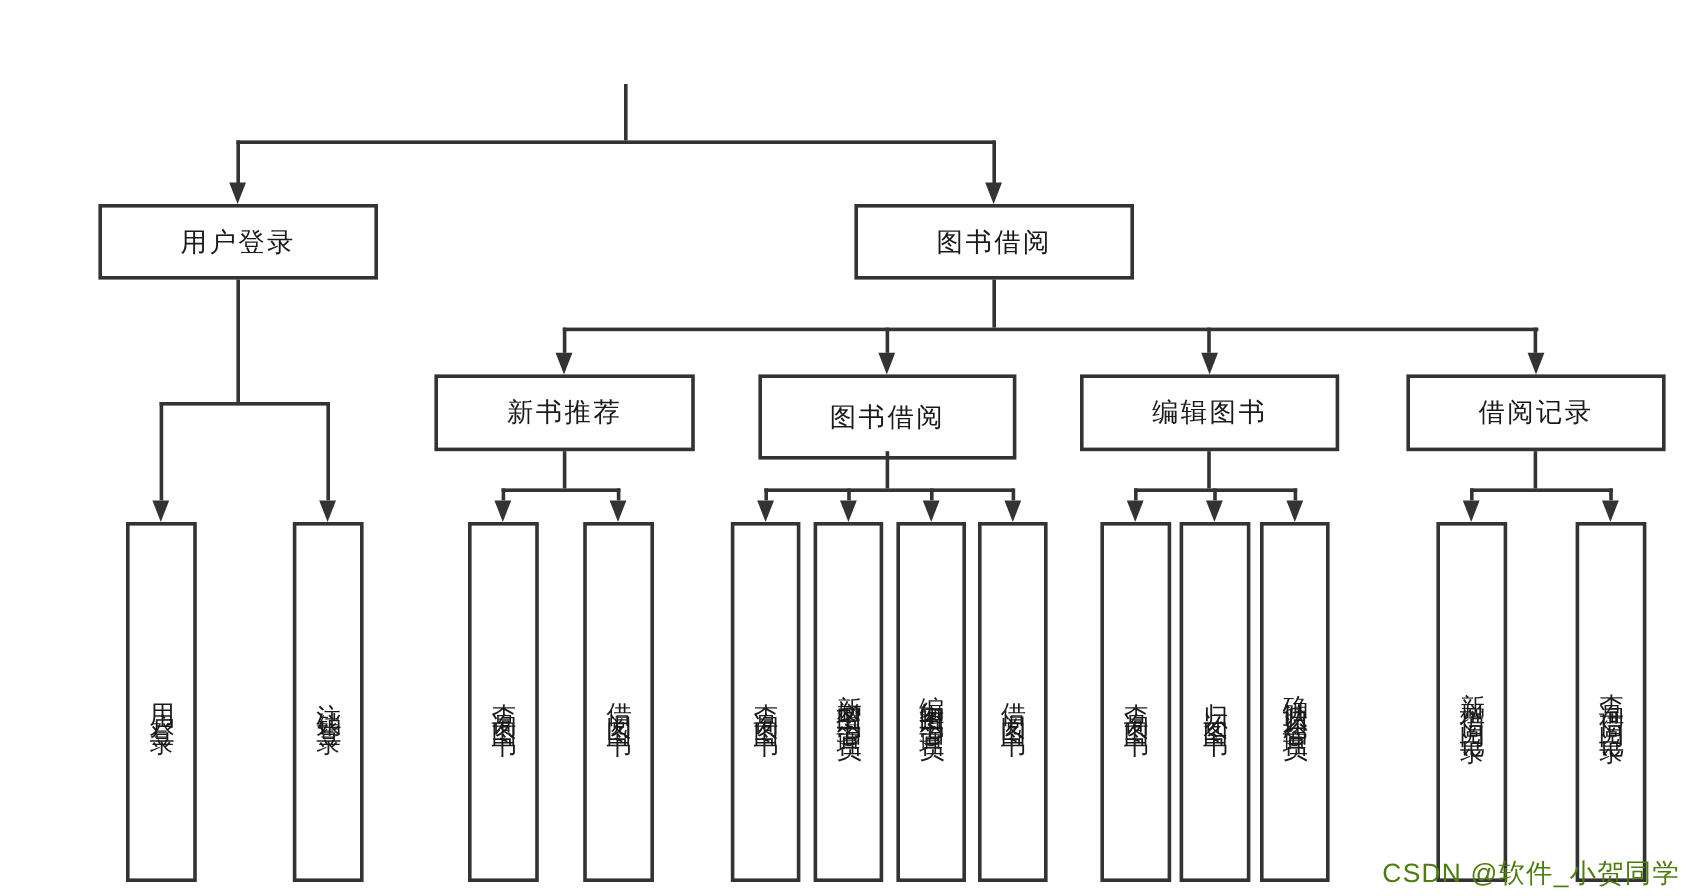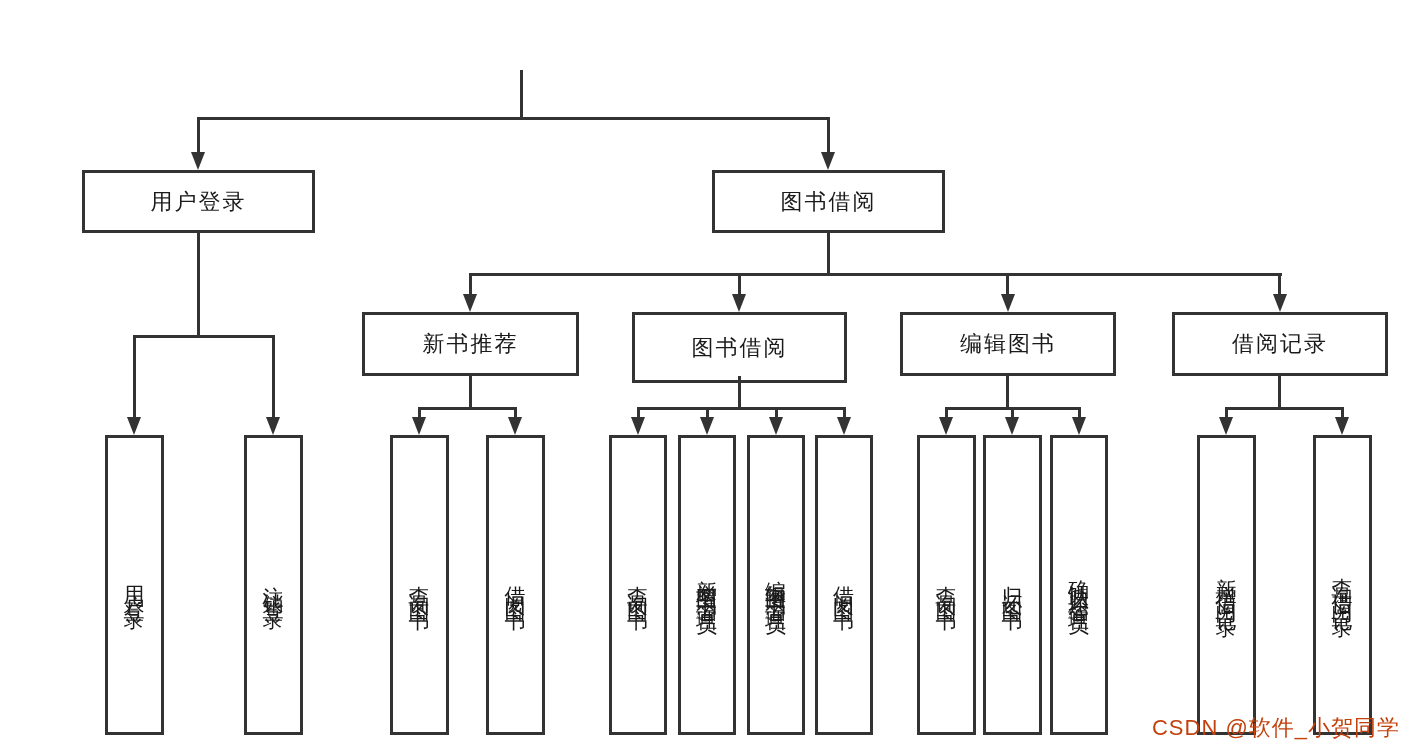--- a/index.html
+++ b/index.html
@@ -21,21 +21,21 @@
   
   .cl{position:absolute;background:#333333;}
   
   .ah{
     position:absolute;width:0;height:0;
     border-left:7px solid transparent;border-right:7px solid transparent;
     border-top:18px solid #333333;
   }
   .watermark{
     position:absolute;right:5px;bottom:4px;z-index:10;
-    font-size:22px;color:#c2410c;letter-spacing:1px;white-space:nowrap;
+    font-size:22px;color:#4d7c0f;letter-spacing:1px;white-space:nowrap;
   }
 </style>
 </head>
 <body>
 
 <div class="canvas">
 
 
   <div class="cl" style="left:520px;top:70px;width:3px;height:47px"></div>
   <div class="cl" style="left:197px;top:117px;width:632px;height:3px"></div>

